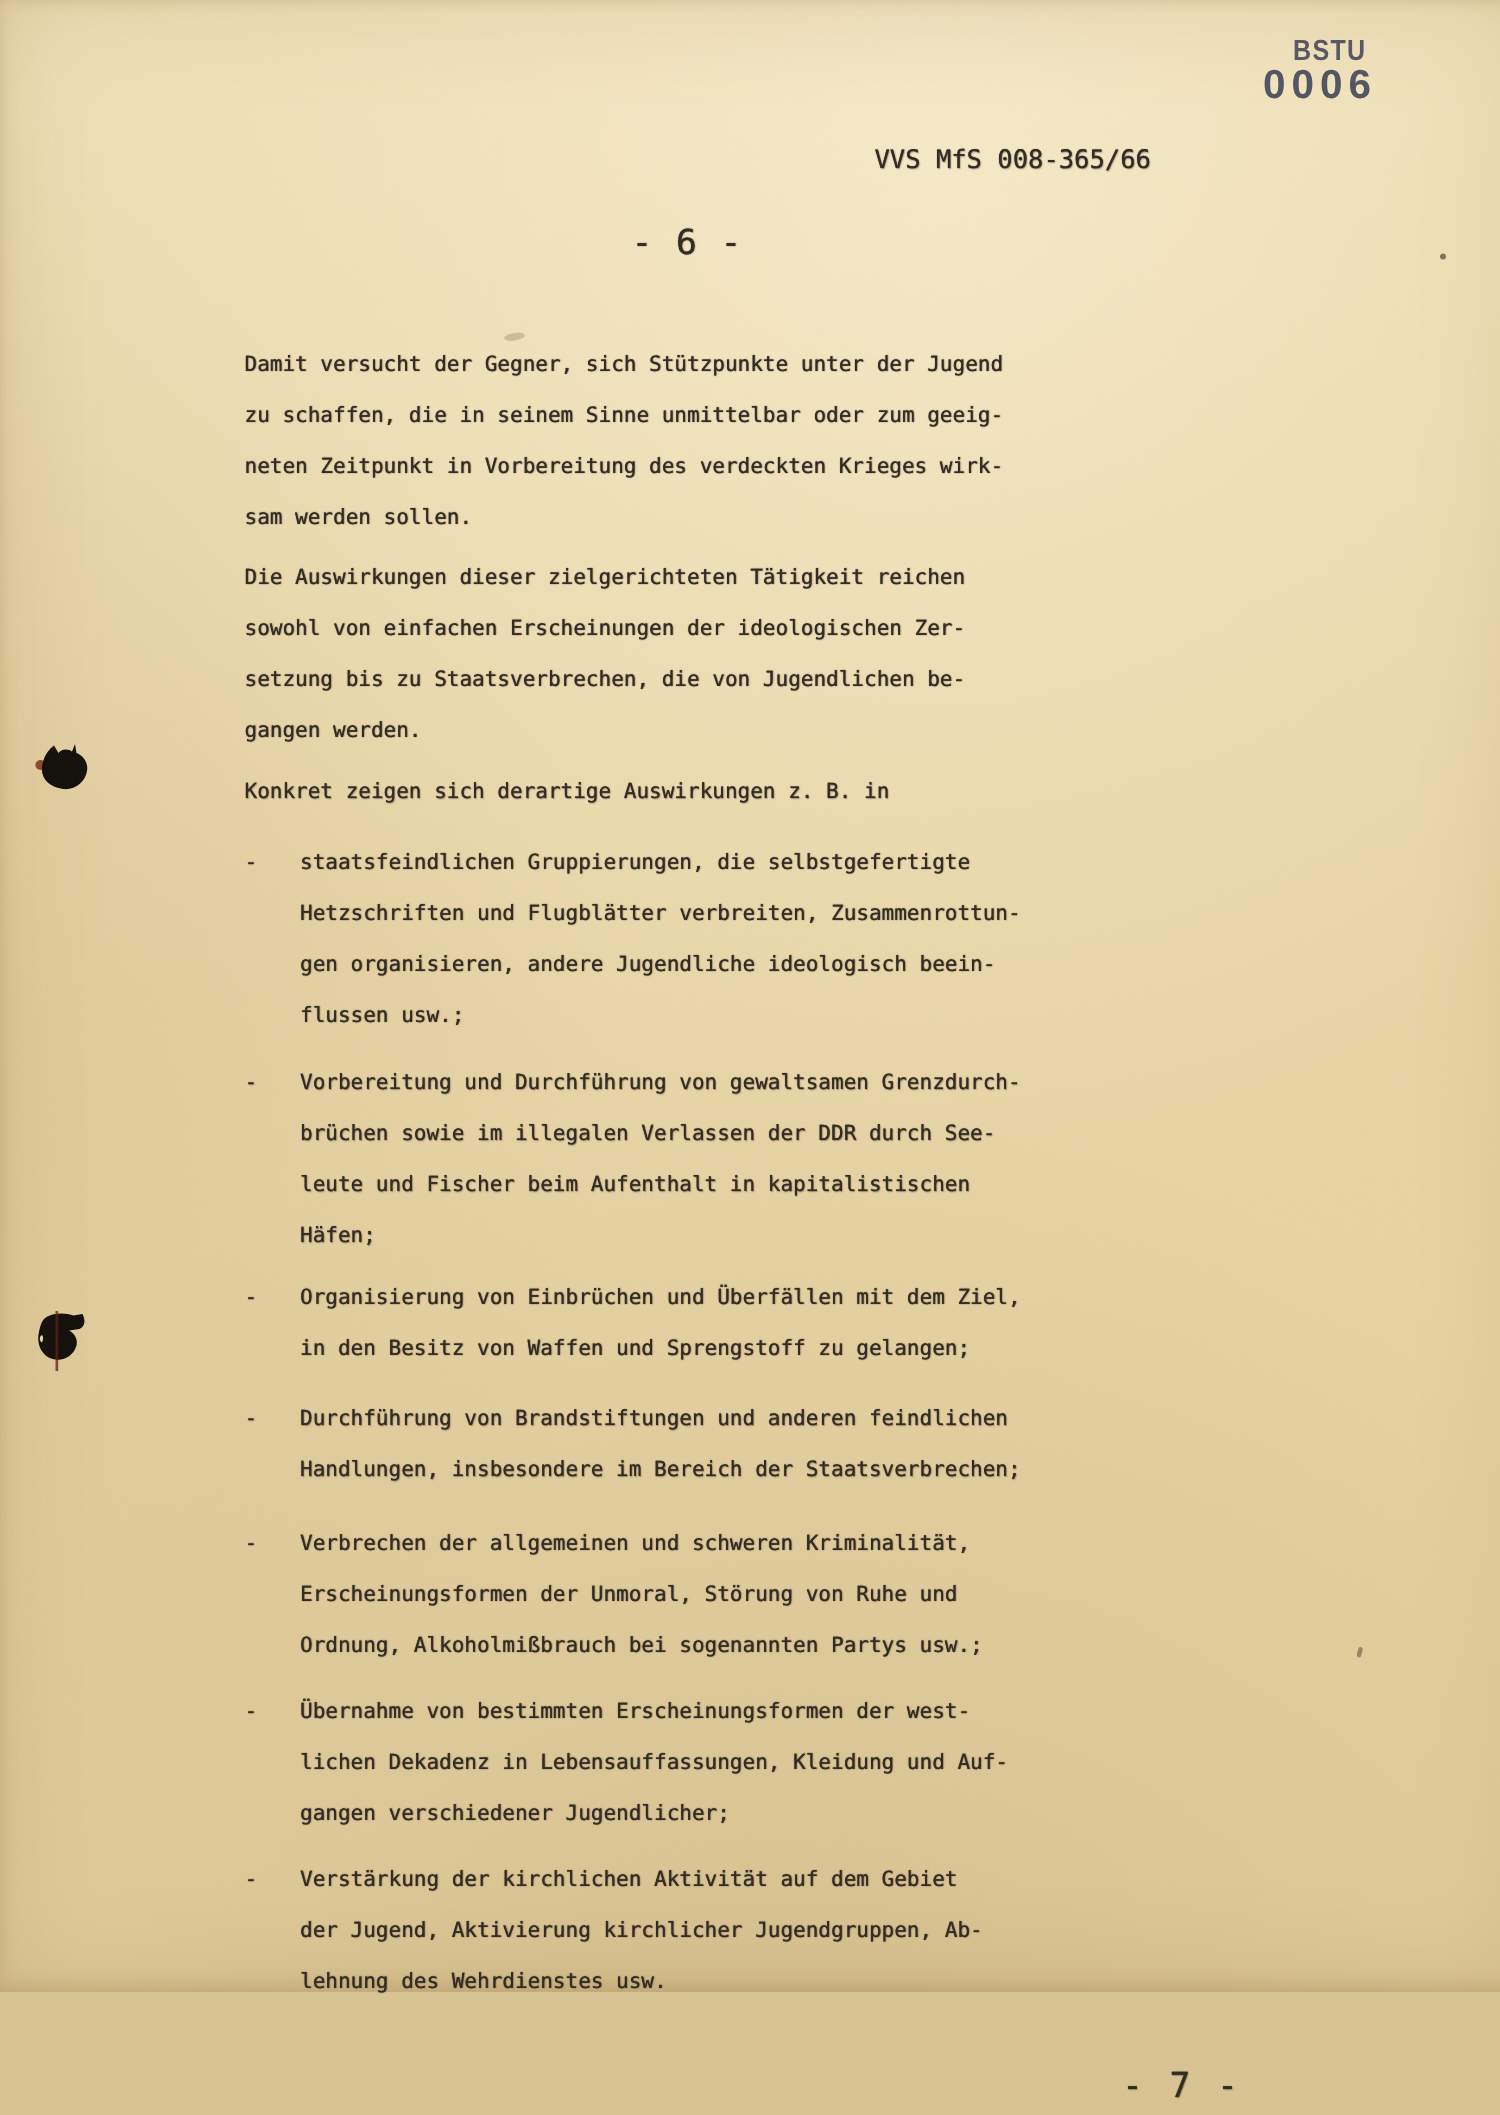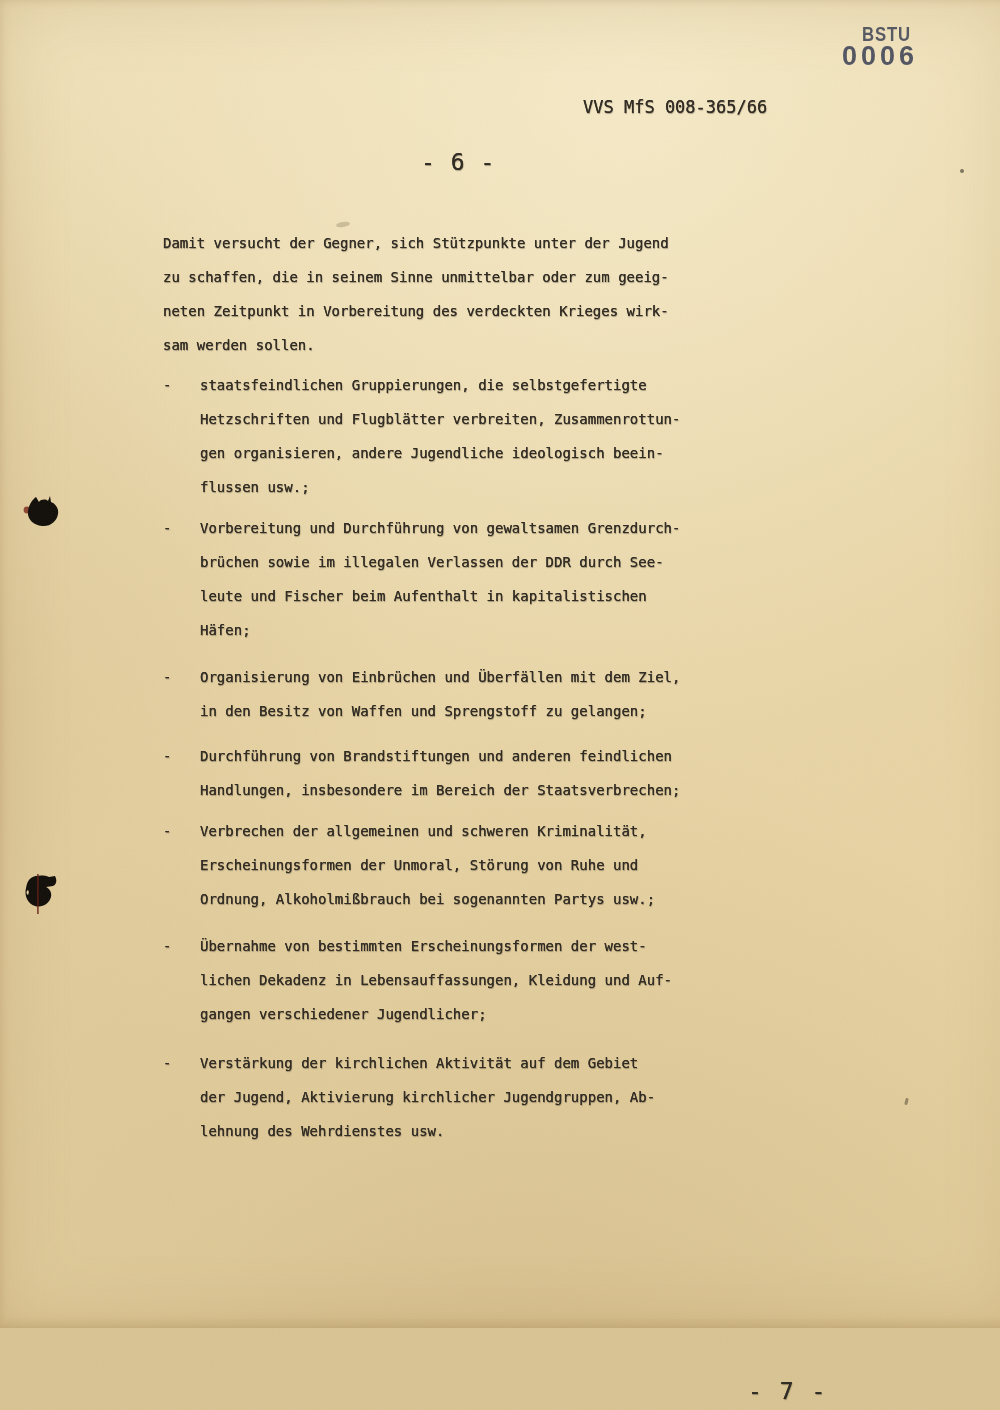--- a/index.html
+++ b/index.html
@@ -80,20 +80,25 @@
 
   <div class="vvs type">VVS MfS 008-365/66</div>
 
   <div class="pagenum type">- 6 -</div>
 
   <div class="flow type">
       <div class="block para">Damit versucht der Gegner, sich Stützpunkte unter der Jugend
 zu schaffen, die in seinem Sinne unmittelbar oder zum geeig-
 neten Zeitpunkt in Vorbereitung des verdeckten Krieges wirk-
 sam werden sollen.</div>
+      <div class="block para">Die Auswirkungen dieser zielgerichteten Tätigkeit reichen
+sowohl von einfachen Erscheinungen der ideologischen Zer-
+setzung bis zu Staatsverbrechen, die von Jugendlichen be-
+gangen werden.</div>
+      <div class="block para">Konkret zeigen sich derartige Auswirkungen z. B. in</div>
       <div class="block item"><span class="dash">-</span><span class="itext">staatsfeindlichen Gruppierungen, die selbstgefertigte
 Hetzschriften und Flugblätter verbreiten, Zusammenrottun-
 gen organisieren, andere Jugendliche ideologisch beein-
 flussen usw.;</span></div>
       <div class="block item"><span class="dash">-</span><span class="itext">Vorbereitung und Durchführung von gewaltsamen Grenzdurch-
 brüchen sowie im illegalen Verlassen der DDR durch See-
 leute und Fischer beim Aufenthalt in kapitalistischen
 Häfen;</span></div>
       <div class="block item"><span class="dash">-</span><span class="itext">Organisierung von Einbrüchen und Überfällen mit dem Ziel,
 in den Besitz von Waffen und Sprengstoff zu gelangen;</span></div>

